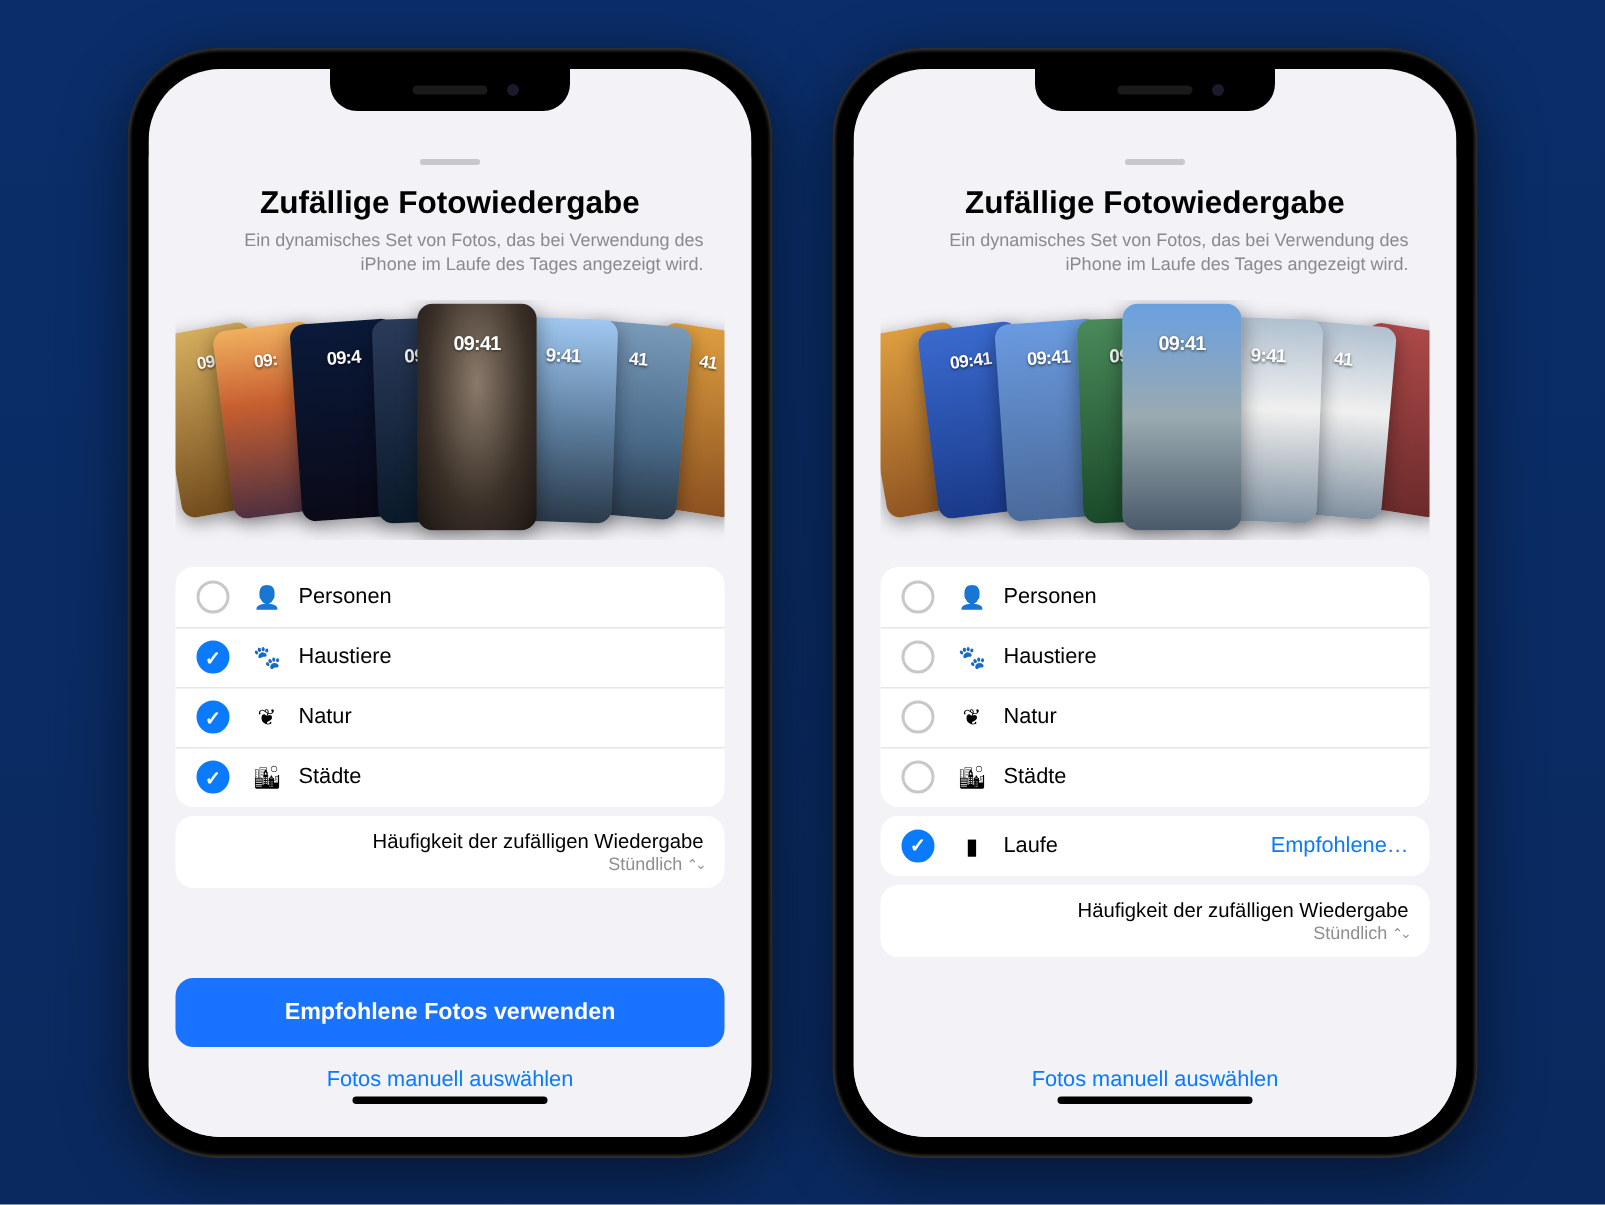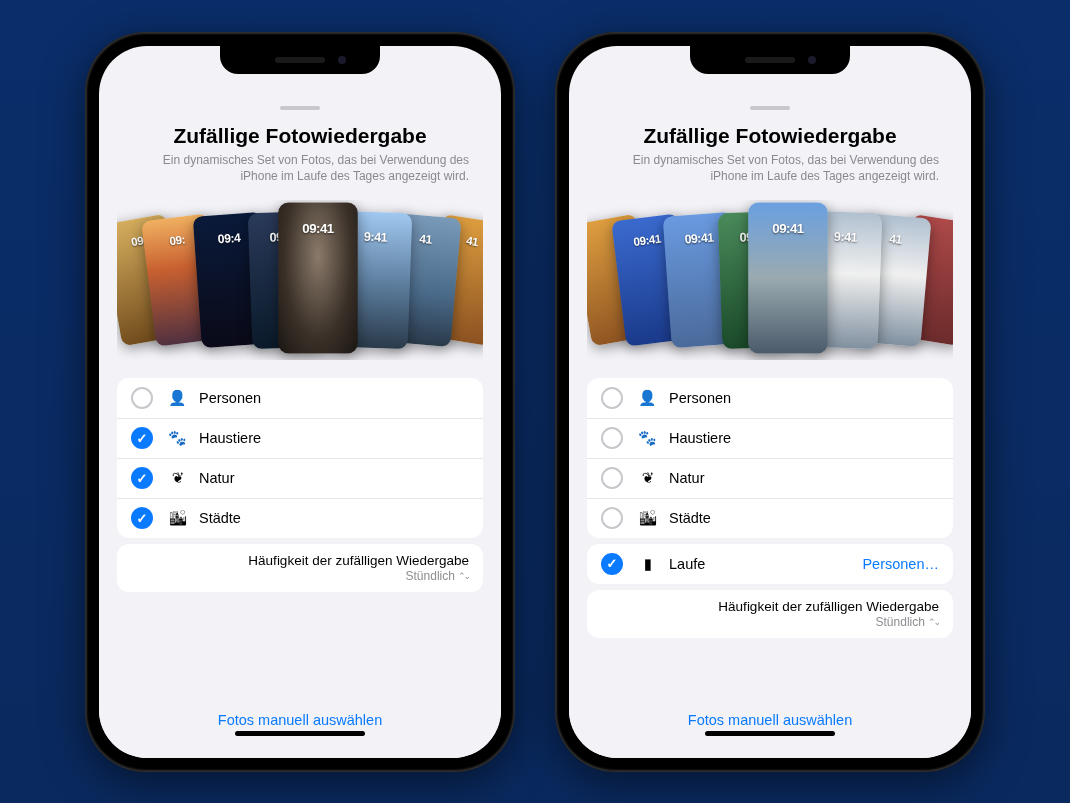--- a/index.html
+++ b/index.html
@@ -212,20 +212,21 @@
               <span class="row-value-sm">
                   <span>Stündlich</span>
                   <span class="chev-ud">⌃⌄</span>
                 </span>
             </div>
           </div>
         </div>
 
         <div class="spacer"></div>
 
+        <button class="primary-btn">Empfohlene Fotos verwenden</button>
         <div class="secondary-link">Fotos manuell auswählen</div>
       </div>
     </div>
     <div class="home-indicator"></div>
   </div>
 </div>
 
 <div class="phone">
   <div class="notch"></div>
   <div class="phone-inner">
@@ -283,21 +284,21 @@
             <span class="row-icon">🏙</span>
             <span>Städte</span>
           </div>
         </div>
 
         <div class="list-group">
           <div class="row">
             <span class="check on"></span>
             <span class="row-icon">▮</span>
             <span>Laufe</span>
-            <span class="trail">Personen…</span>
+            <span class="trail">Empfohlene…</span>
           </div>
         </div>
 
         <div class="list-group">
           <div class="row tall">
             <div class="row-stack">
               <span class="row-label-small">Häufigkeit der zufälligen Wiedergabe</span>
               <span class="row-value-sm">
                   <span>Stündlich</span>
                   <span class="chev-ud">⌃⌄</span>

